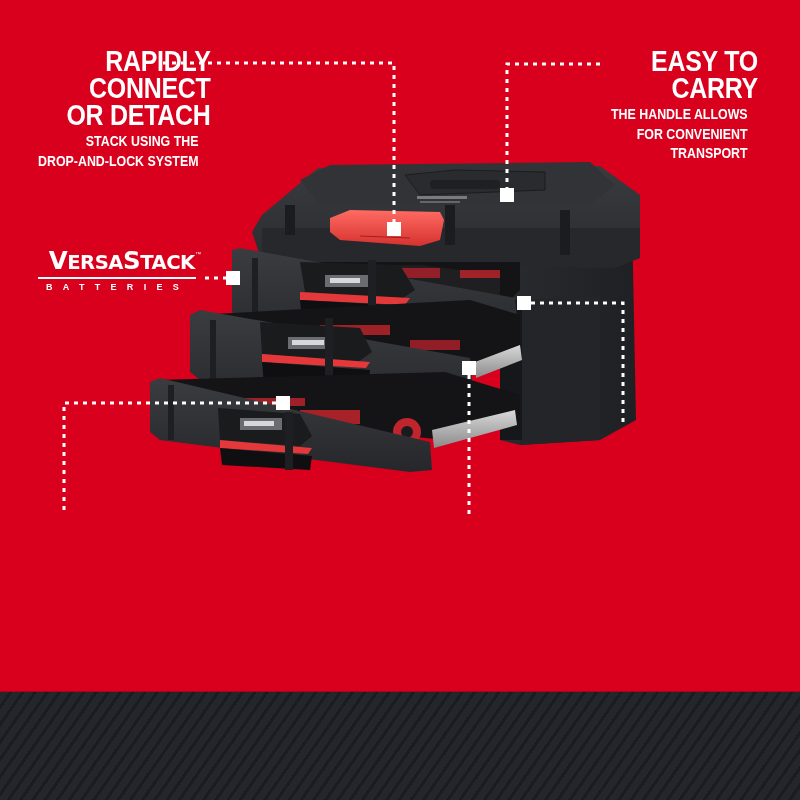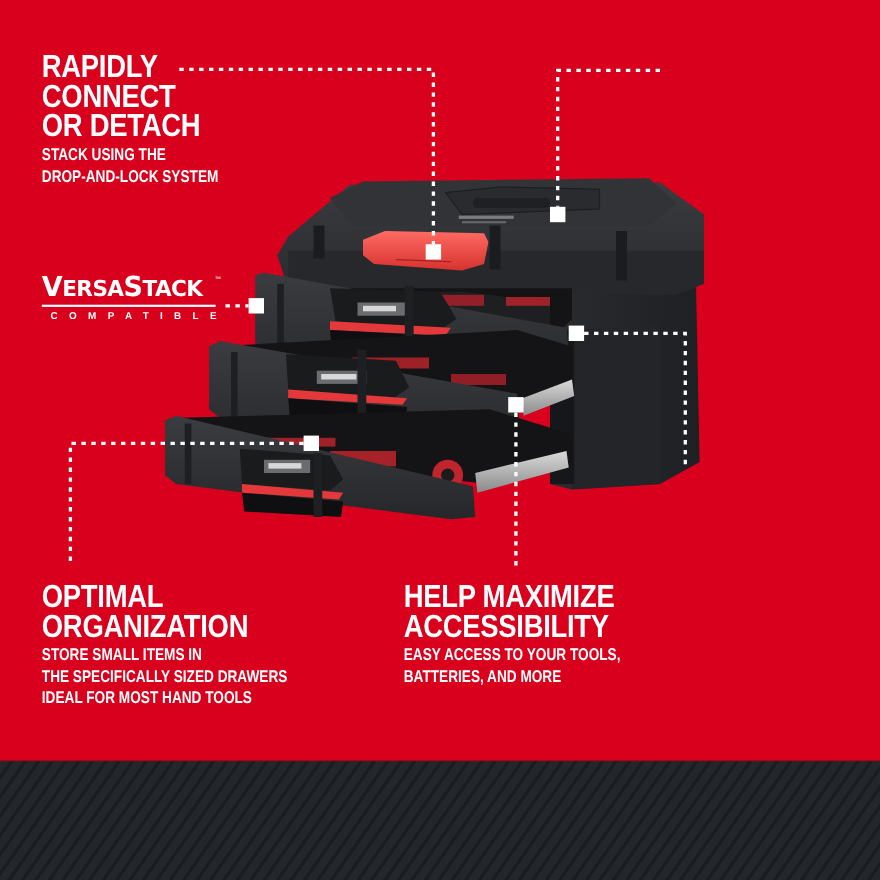--- a/index.html
+++ b/index.html
@@ -2,20 +2,21 @@
 <html><head>
 <meta charset="utf-8">
 <style>
   * { box-sizing: border-box; margin: 0; padding: 0; }
   html, body { width: 800px; height: 800px; overflow: hidden; background: #d8001c; }
   .canvas {
     position: relative; width: 800px; height: 800px;
     background: #d8001c;
     font-family: "Liberation Sans", "DejaVu Sans", sans-serif;
     color: #ffffff;
+    text-align: right;
   }
   .footer-band {
     position: absolute; left: 0; top: 691px; width: 800px; height: 109px;
     background-color: #23262b;
     background-image: repeating-linear-gradient(
       -55deg,
       #23262b 0px, #23262b 7px,
       #1a1c20 7px, #1a1c20 10px
     );
     border-top: 1px solid #b0001a;
@@ -198,46 +199,36 @@
       <span>RAPIDLY</span>
       <span>CONNECT</span>
       <span>OR DETACH</span>
     </div>
     <div class="desc">
       <span>STACK USING THE</span>
       <span>DROP-AND-LOCK SYSTEM</span>
     </div>
   </div>
 
-
-
-  <div class="callout" id="c-optimal">
+  <div class="callout" id="c-carry">
     <div class="title">
-      <span>OPTIMAL</span>
-      <span>ORGANIZATION</span>
+      <span>EASY TO</span>
+      <span>CARRY</span>
     </div>
     <div class="desc">
-      <span>STORE SMALL ITEMS IN</span>
-      <span>THE SPECIFICALLY SIZED DRAWERS</span>
-      <span>IDEAL FOR MOST HAND TOOLS</span>
+      <span>THE HANDLE ALLOWS</span>
+      <span>FOR CONVENIENT</span>
+      <span>TRANSPORT</span>
     </div>
   </div>
 
-  <div class="callout" id="c-access">
-    <div class="title">
-      <span>HELP MAXIMIZE</span>
-      <span>ACCESSIBILITY</span>
-    </div>
-    <div class="desc">
-      <span>EASY ACCESS TO YOUR TOOLS,</span>
-      <span>BATTERIES, AND MORE</span>
-    </div>
-  </div>
+
+
 
   <div class="versa">
     <div class="logo"><span>V</span><span class="small">ERSA</span><span>S</span><span class="small">TACK</span></div>
     <span class="tm">™</span>
     <div class="rule"></div>
-    <div class="sub">COMPATIBLE</div>
+    <div class="sub">BATTERIES</div>
   </div>
 
   <div class="footer-band"></div>
 </div>
 
 </body></html>

